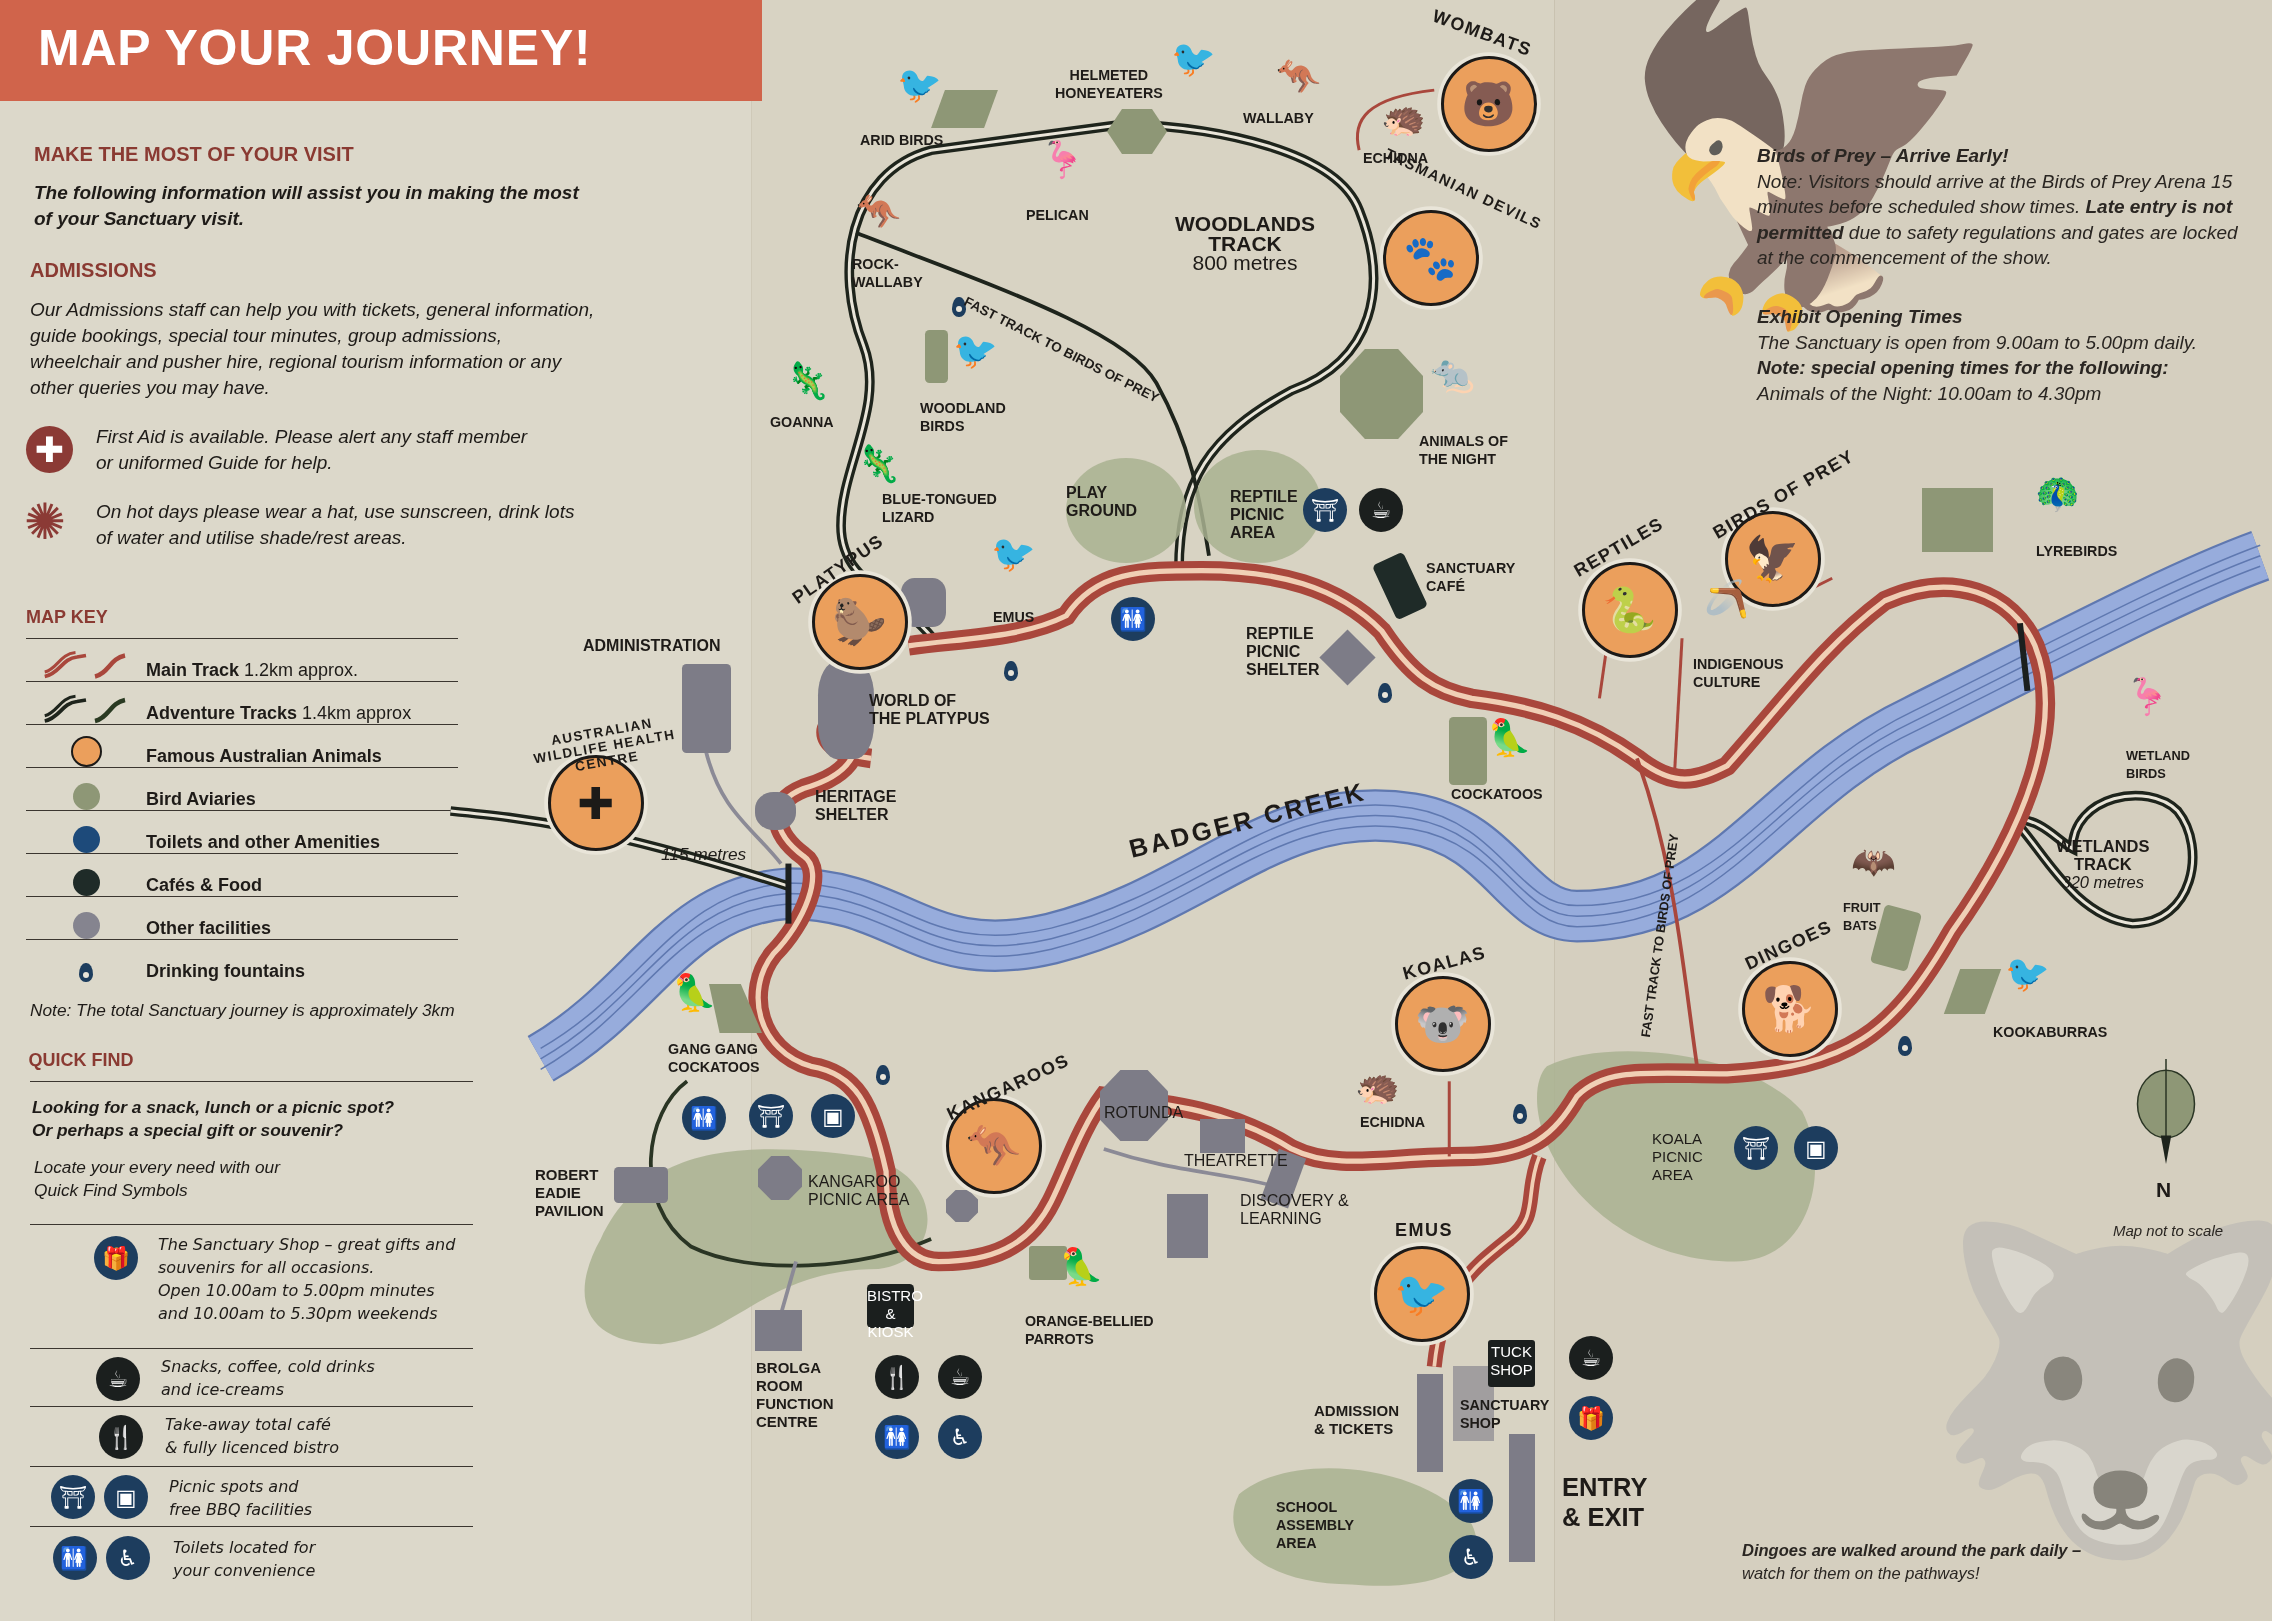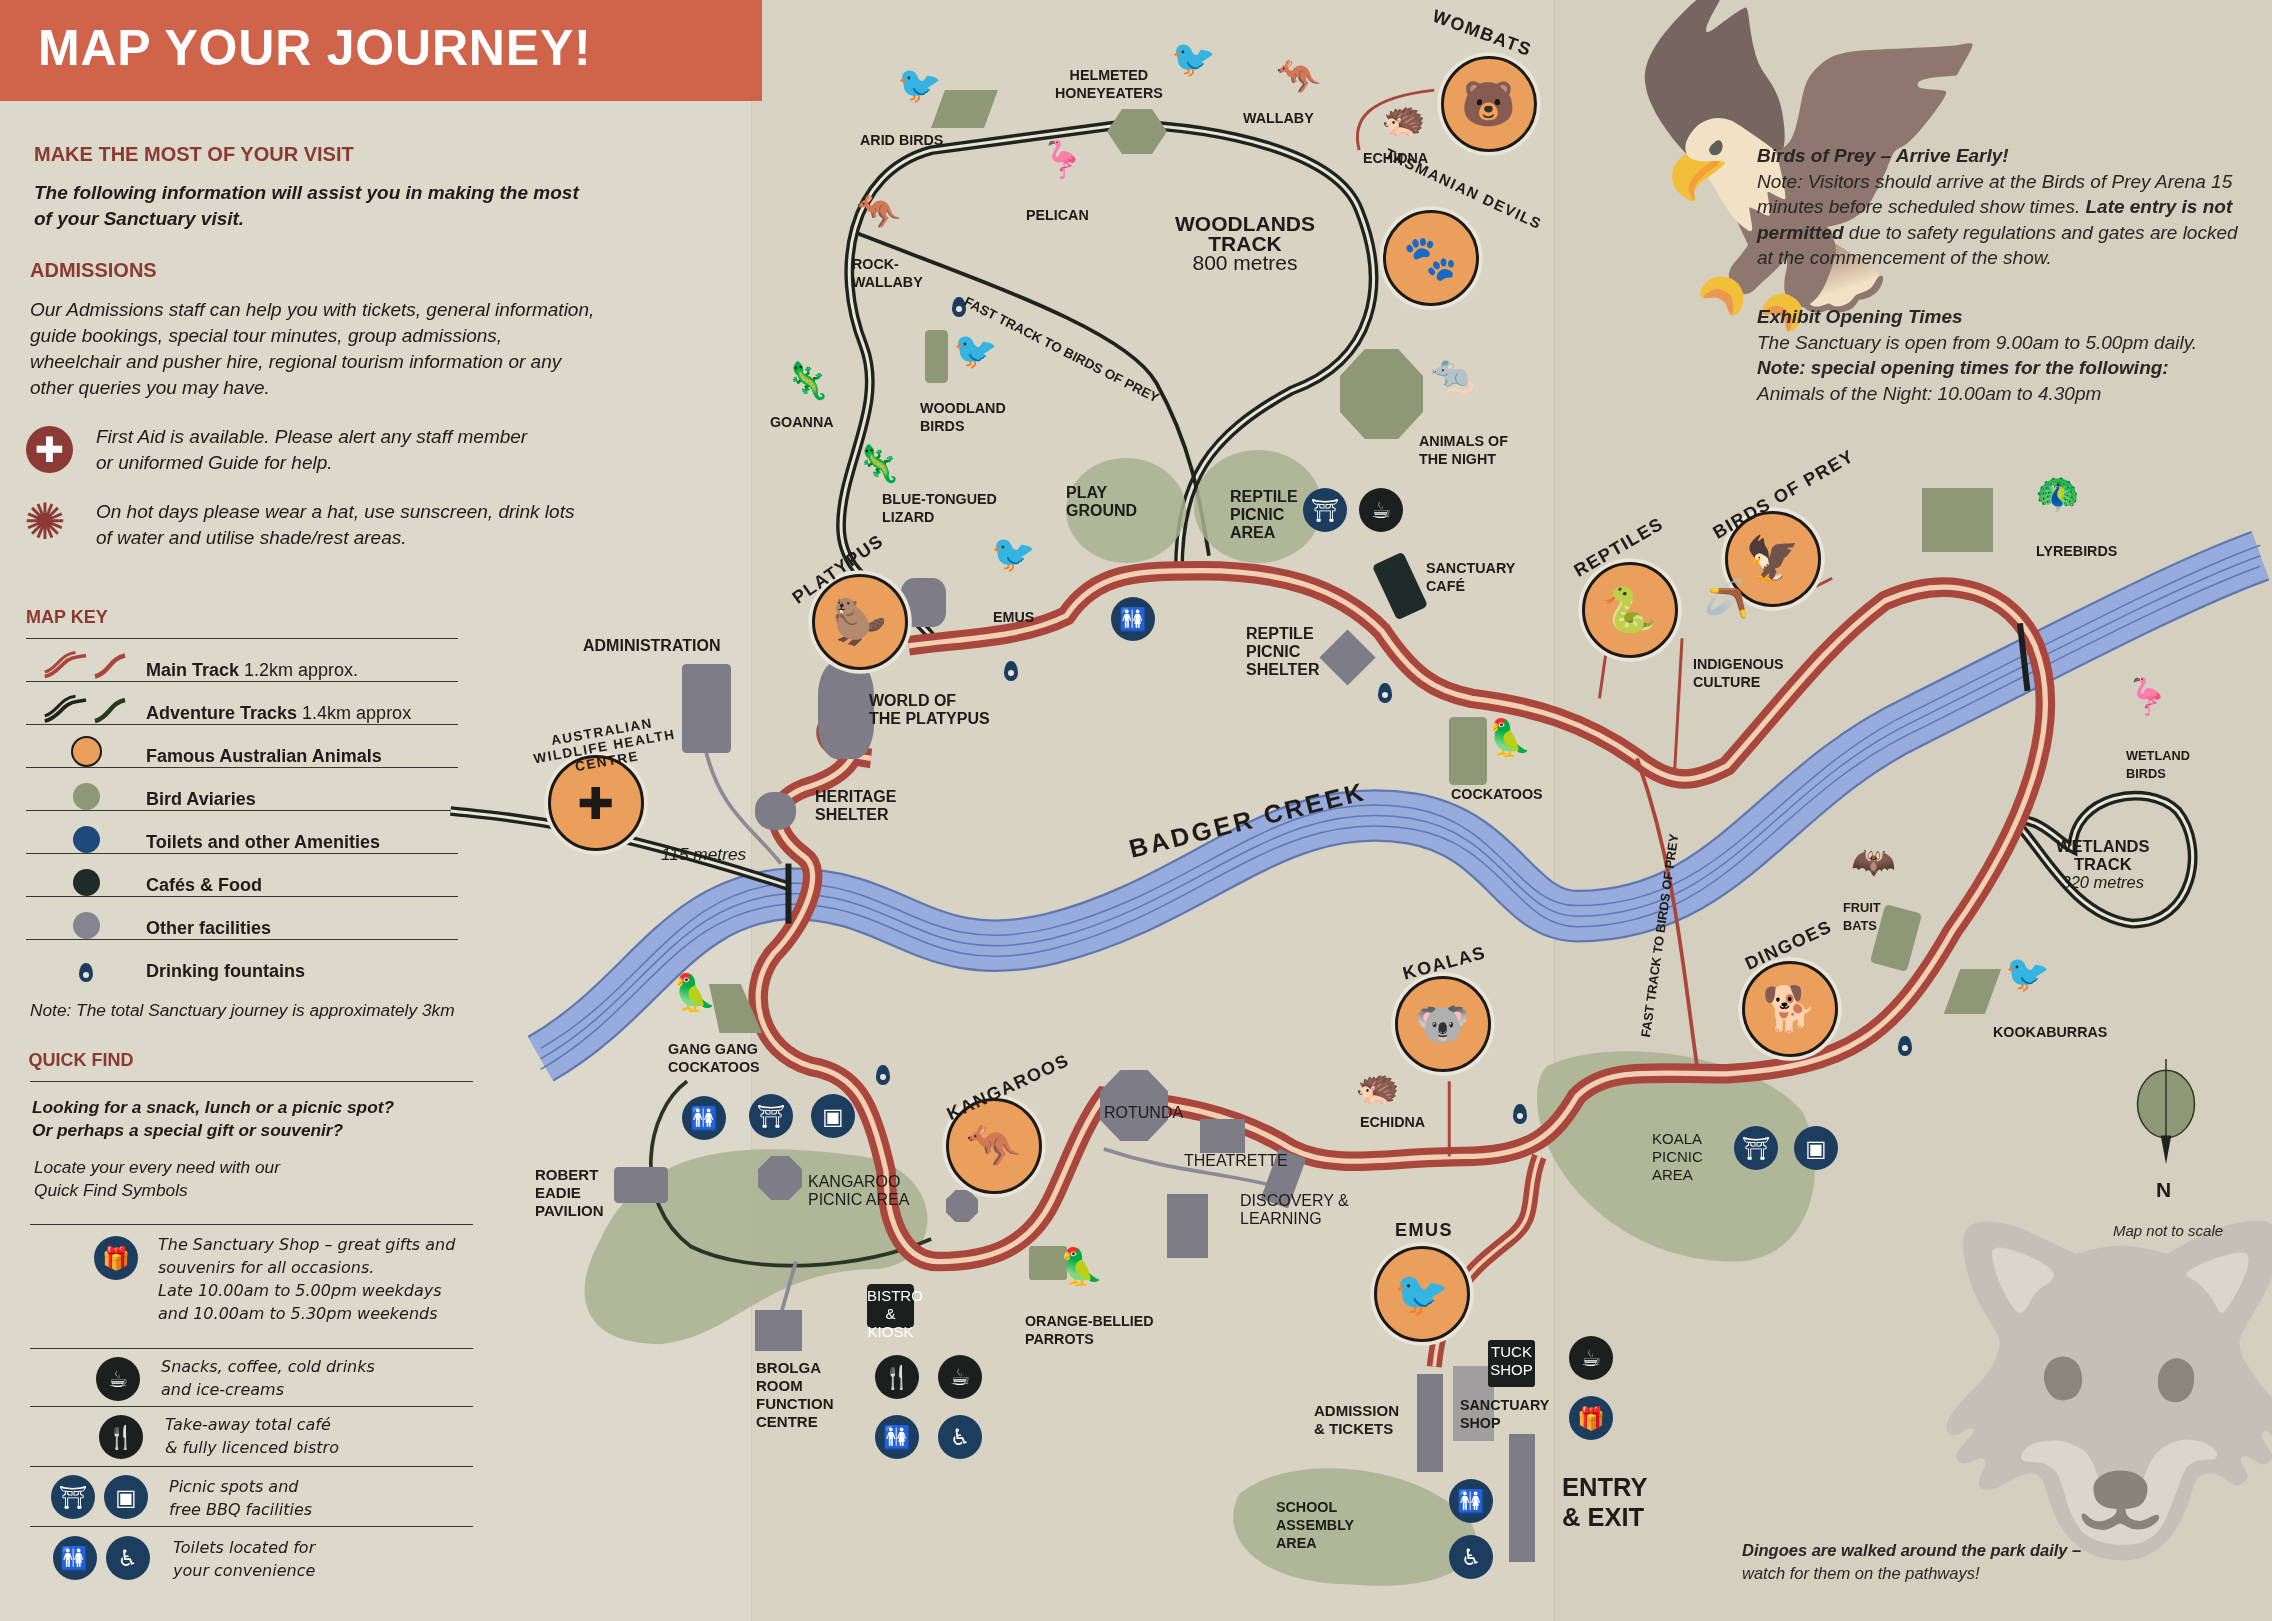--- a/index.html
+++ b/index.html
@@ -151,21 +151,21 @@
   <div>Quick Find Symbols</div>
 </div>
 
 <div class="qf-row" style="top:1224px;height:124px;">
   <div class="icons" style="left:64px;top:10.5px;">
       <div class="qicon navy">🎁</div>
     </div>
   <div class="txt" style="left:128px;top:7.5px;">
     <div>The Sanctuary Shop – great gifts and</div>
       <div>souvenirs for all occasions.</div>
-    <div>Late 10.00am to 5.00pm weekdays</div>
+    <div>Open 10.00am to 5.00pm minutes</div>
       <div>and 10.00am to 5.30pm weekends</div>
   </div>
 </div>
 <div class="qf-row" style="top:1348px;height:59px;">
   <div class="icons" style="left:66px;top:7.5px;">
       <div class="qicon black">☕</div>
     </div>
   <div class="txt" style="left:131px;top:6px;">
       <div>Snacks, coffee, cold drinks</div>
       <div>and ice-creams</div>

